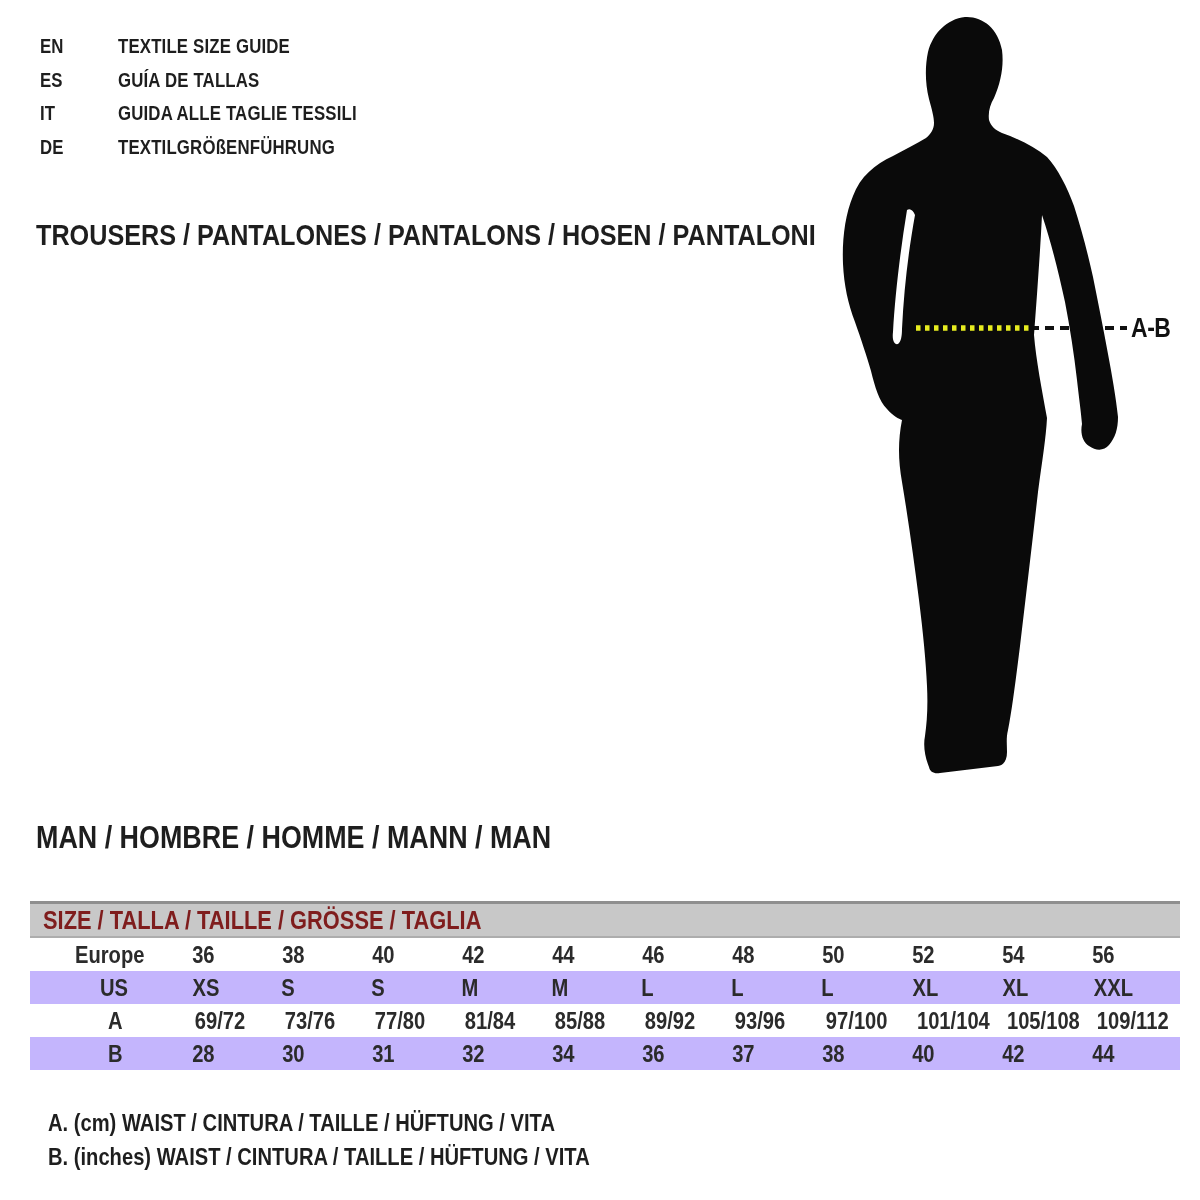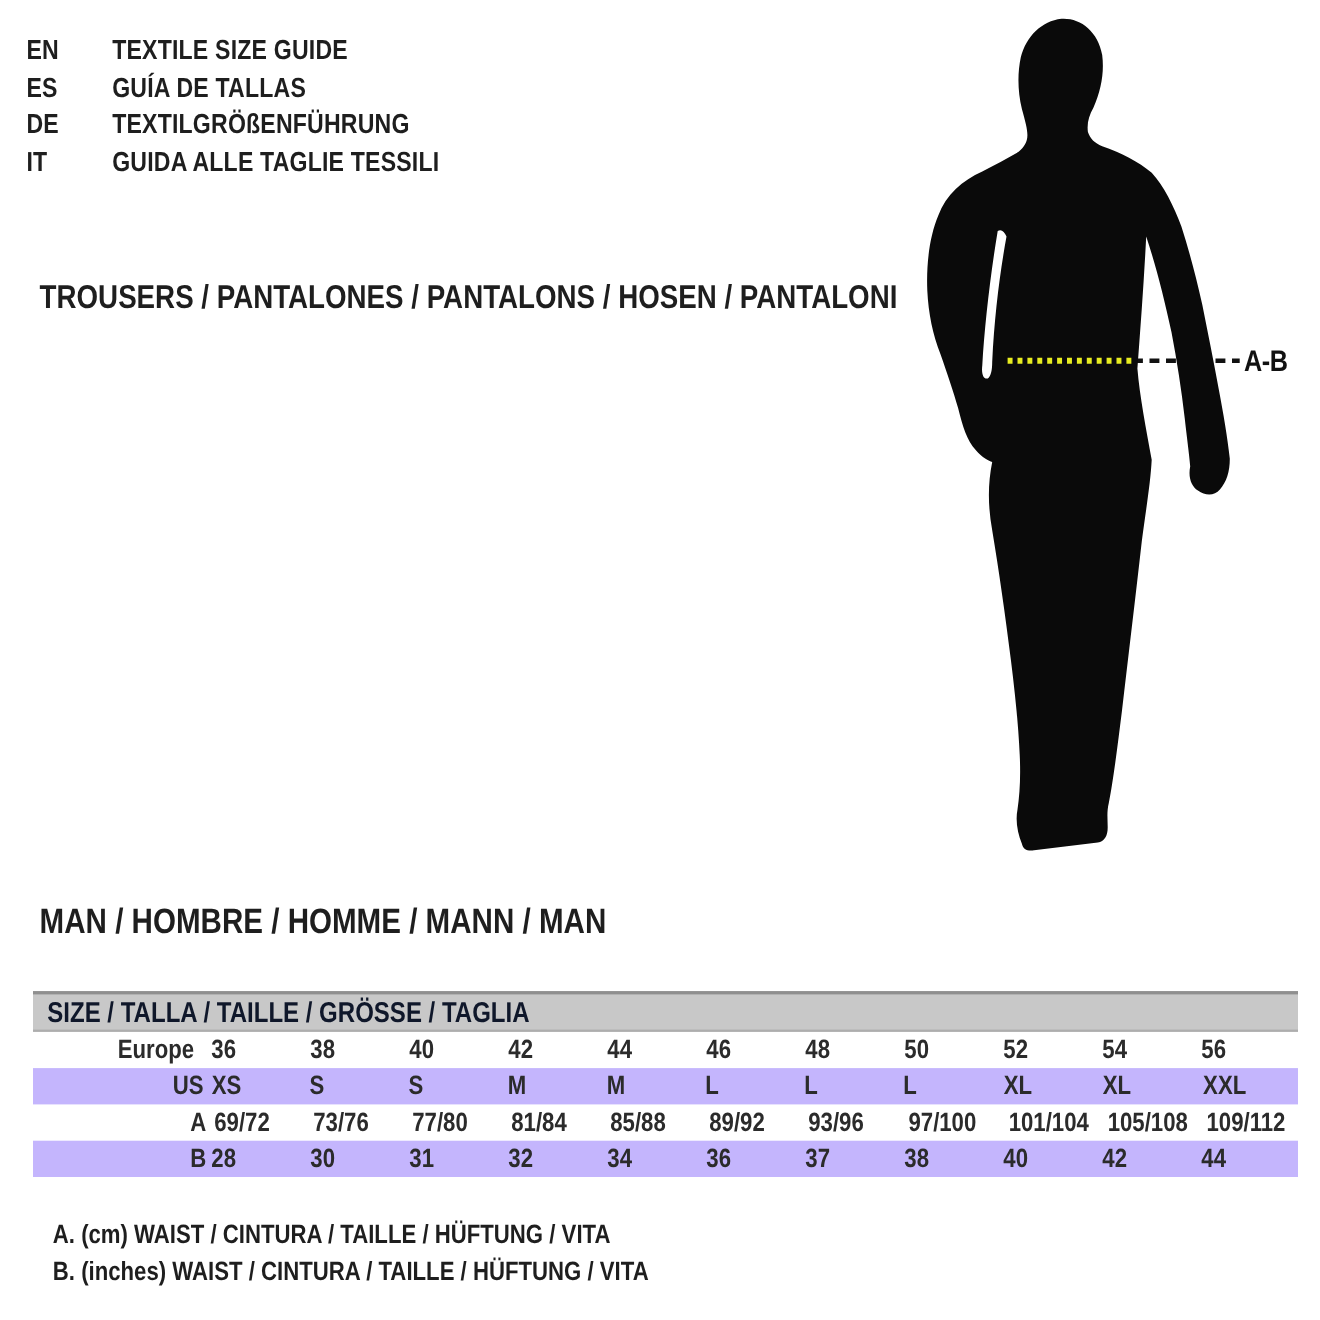--- a/index.html
+++ b/index.html
@@ -6,68 +6,68 @@
   body{
     width:1200px;height:1200px;position:relative;background:#ffffff;
     font-family:"Liberation Sans","DejaVu Sans",sans-serif;
     color:#1e1e1e;overflow:hidden;
   }
   
   .cx{display:inline-block;transform:scaleX(.84);transform-origin:0 50%;white-space:nowrap;}
   .cxc{display:inline-block;transform:scaleX(.84);white-space:nowrap;}
 
   
-  .lang-list{position:absolute;left:24px;top:30px;font-size:25px;font-weight:bold;letter-spacing:.2px;}
+  .lang-list{position:absolute;left:40px;top:30px;font-size:20px;font-weight:bold;letter-spacing:.2px;}
   .lang-row{height:33.5px;line-height:33.5px;display:flex;}
   .lang-code{width:78px;flex:0 0 78px;}
 
   
   .heading{position:absolute;left:36px;font-weight:bold;line-height:30px;}
-  .heading-trousers{top:220px;font-size:30px;margin-top:36px;}
+  .heading-trousers{top:220px;font-size:30px;}
   .heading-man{top:822px;font-size:32px;}
 
   
   .figure-wrap{position:absolute;left:830px;top:10px;width:340px;height:780px;}
 
   
   .size-table{position:absolute;left:30px;top:901px;width:1150px;font-weight:bold;}
   .size-table-header{
     height:32px;line-height:32px;background:#c8c8c8;
     border-top:3px solid #8f8f8f;border-bottom:2px solid #adadad;
-    padding-left:13px;font-size:26px;color:#0f172a;
+    padding-left:13px;font-size:26px;color:#7f1d1d;
   }
   .trow{display:grid;grid-template-columns:160px repeat(11,1fr);height:33px;line-height:33px;font-size:24px;color:#2b2b2b;}
   .trow.stripe{background:#c4b5fd;}
-  .tcell-label{padding-left:13px;text-align:right;}
+  .tcell-label{padding-left:13px;text-align:center;}
   .tcell{}
 
   
   .footnote{position:absolute;left:36px;font-size:24px;font-weight:bold;line-height:26px;margin-left:12px;}
   .footnote-a{top:1110px;}
   .footnote-b{top:1144px;}
 </style>
 </head>
 <body>
 
 <div class="lang-list">
   <div class="lang-row">
     <span class="lang-code"><span class="cx">EN</span></span>
     <span class="cx">TEXTILE SIZE GUIDE</span>
   </div>
   <div class="lang-row">
     <span class="lang-code"><span class="cx">ES</span></span>
     <span class="cx">GUÍA DE TALLAS</span>
   </div>
   <div class="lang-row">
+    <span class="lang-code"><span class="cx">IT</span></span>
+    <span class="cx">GUIDA ALLE TAGLIE TESSILI</span>
+  </div>
+  <div class="lang-row">
     <span class="lang-code"><span class="cx">DE</span></span>
     <span class="cx">TEXTILGRÖßENFÜHRUNG</span>
-  </div>
-  <div class="lang-row">
-    <span class="lang-code"><span class="cx">IT</span></span>
-    <span class="cx">GUIDA ALLE TAGLIE TESSILI</span>
   </div>
 </div>
 
 <div class="heading heading-trousers">
   <span class="cx">TROUSERS / PANTALONES / PANTALONS / HOSEN / PANTALONI</span>
 </div>
 
 <div class="figure-wrap">
   <svg width="340" height="780" viewBox="0 0 340 780" xmlns="http://www.w3.org/2000/svg">
 

